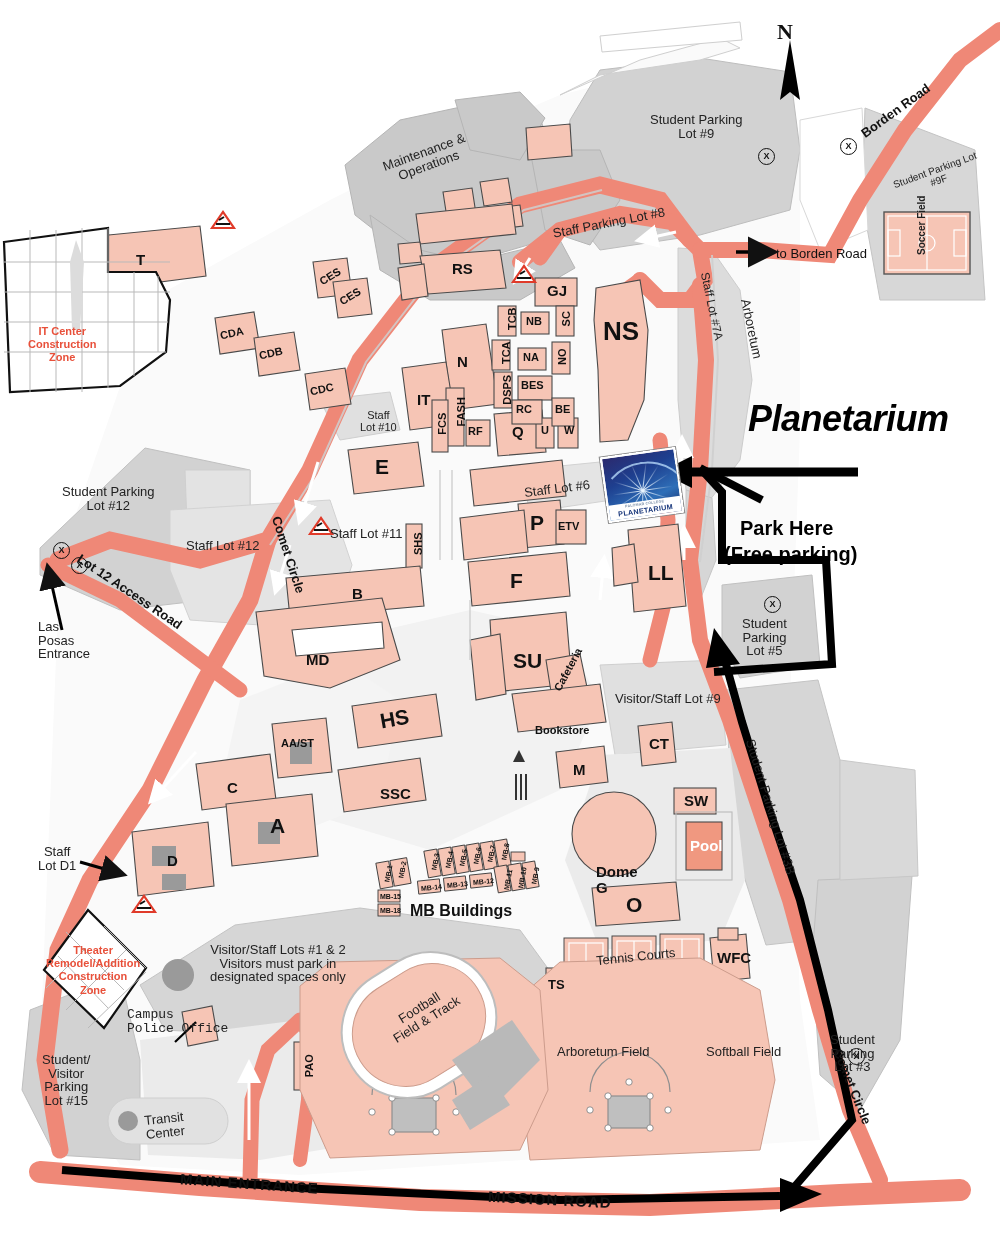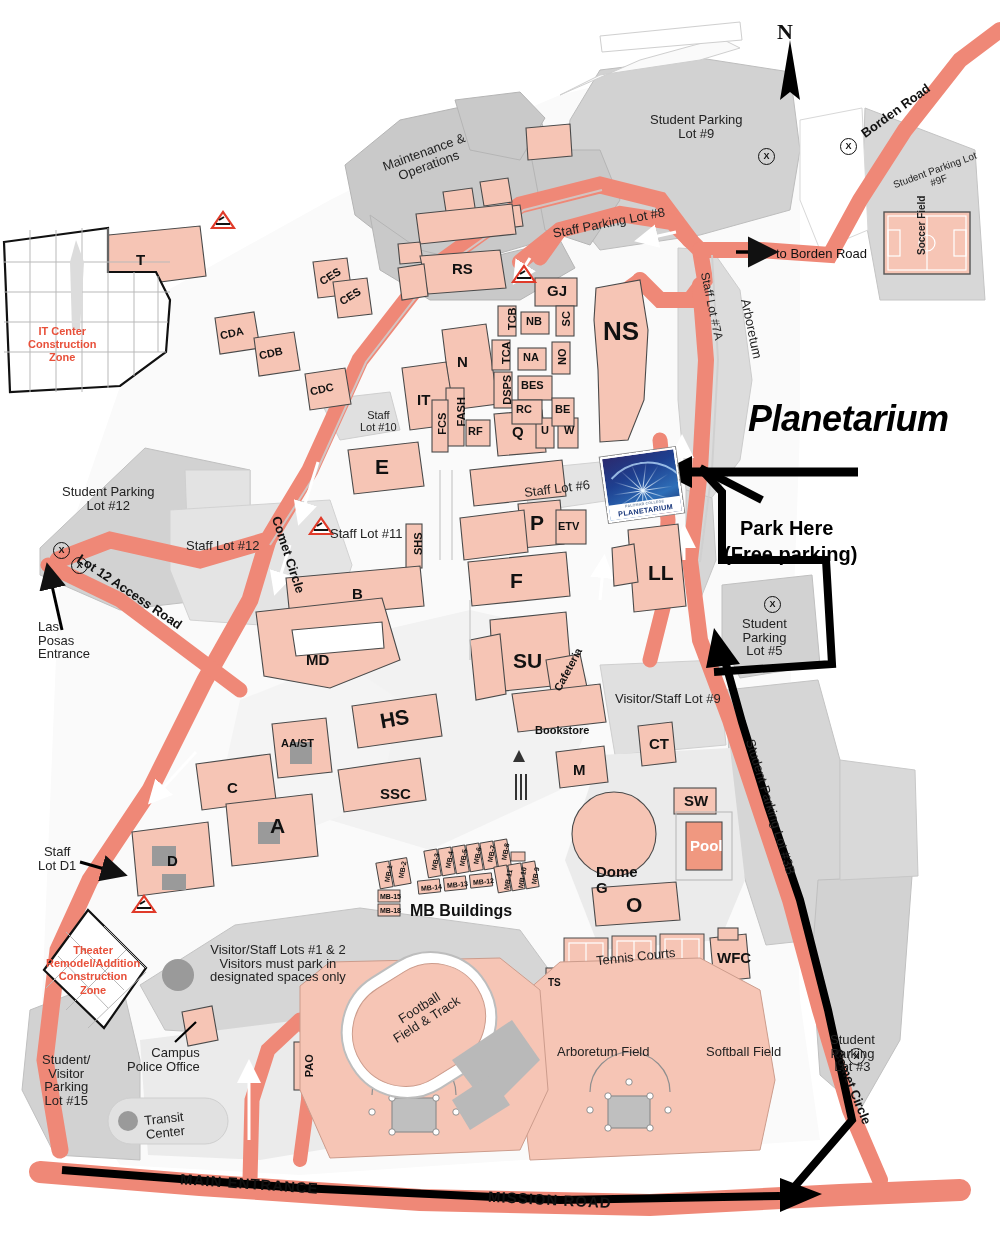--- a/index.html
+++ b/index.html
@@ -511,21 +511,21 @@
 <div class="lbl bldg-md" style="left:270px;top:815px;">A</div>
 <div class="lbl bldg" style="left:167px;top:853px;">D</div>
 <div class="lbl bldg" style="left:649px;top:736px;">CT</div>
 <div class="lbl bldg" style="left:573px;top:762px;">M</div>
 <div class="lbl bldg" style="left:684px;top:793px;">SW</div>
 <div class="lbl bldg" style="left:690px;top:838px;color:#fff;">Pool</div>
 <div class="lbl bldg" style="left:596px;top:820px;text-align:left;white-space:pre;margin-top:44px;">Dome
 G</div>
 <div class="lbl bldg-md" style="left:626px;top:894px;">O</div>
 <div class="lbl bldg" style="left:717px;top:950px;">WFC</div>
-<div class="lbl bldg-xs" style="left:548px;top:978px;font-size:10px;">TS</div>
+<div class="lbl bldg-xs" style="left:548px;top:978px;font-size:13px;">TS</div>
 <div class="lbl bldg-sm" style="left:298px;top:1060px;transform:rotate(-90deg);">PAO</div>
 
 <div class="lbl bldg-xs" style="left:380px;top:870px;transform:rotate(-80deg);">MB-1</div>
 <div class="lbl bldg-xs" style="left:394px;top:866px;transform:rotate(-80deg);">MB-2</div>
 <div class="lbl bldg-xs" style="left:427px;top:858px;transform:rotate(-80deg);">MB-3</div>
 <div class="lbl bldg-xs" style="left:441px;top:856px;transform:rotate(-80deg);">MB-4</div>
 <div class="lbl bldg-xs" style="left:455px;top:854px;transform:rotate(-80deg);">MB-5</div>
 <div class="lbl bldg-xs" style="left:469px;top:852px;transform:rotate(-80deg);">MB-6</div>
 <div class="lbl bldg-xs" style="left:483px;top:850px;transform:rotate(-80deg);">MB-7</div>
 <div class="lbl bldg-xs" style="left:497px;top:848px;transform:rotate(-80deg);">MB-8</div>
@@ -571,21 +571,21 @@
 Operations</div>
 <div class="lbl plain" style="left:721px;top:322px;transform:rotate(78deg);">Arboretum</div>
 <div class="lbl plain" style="left:893px;top:220px;transform:rotate(-90deg);font-size:10px;font-weight:700;">Soccer Field</div>
 <div class="lbl plain" style="left:385px;top:1000px;white-space:pre;transform:rotate(-32deg);">Football
 Field &amp; Track</div>
 <div class="lbl plain" style="left:557px;top:1045px;">Arboretum Field</div>
 <div class="lbl plain" style="left:706px;top:1045px;text-align:center;">Softball Field</div>
 <div class="lbl plain" style="left:596px;top:950px;transform:rotate(-6deg);">Tennis Courts</div>
 <div class="lbl plain" style="left:145px;top:1112px;white-space:pre;transform:rotate(-6deg);">Transit
 Center</div>
-<div class="lbl plain" style="left:127px;top:1046px;white-space:pre;text-align:right;">Campus
+<div class="lbl plain" style="left:127px;top:1008px;white-space:pre;text-align:left;font-family:Liberation Mono, monospace;">Campus
 Police Office</div>
 
 <div class="lbl redtxt" style="left:28px;top:325px;white-space:pre;">IT Center
 Construction
 Zone</div>
 <div class="lbl redtxt" style="left:46px;top:944px;white-space:pre;">Theater
 Remodel/Addition
 Construction
 Zone</div>
 

